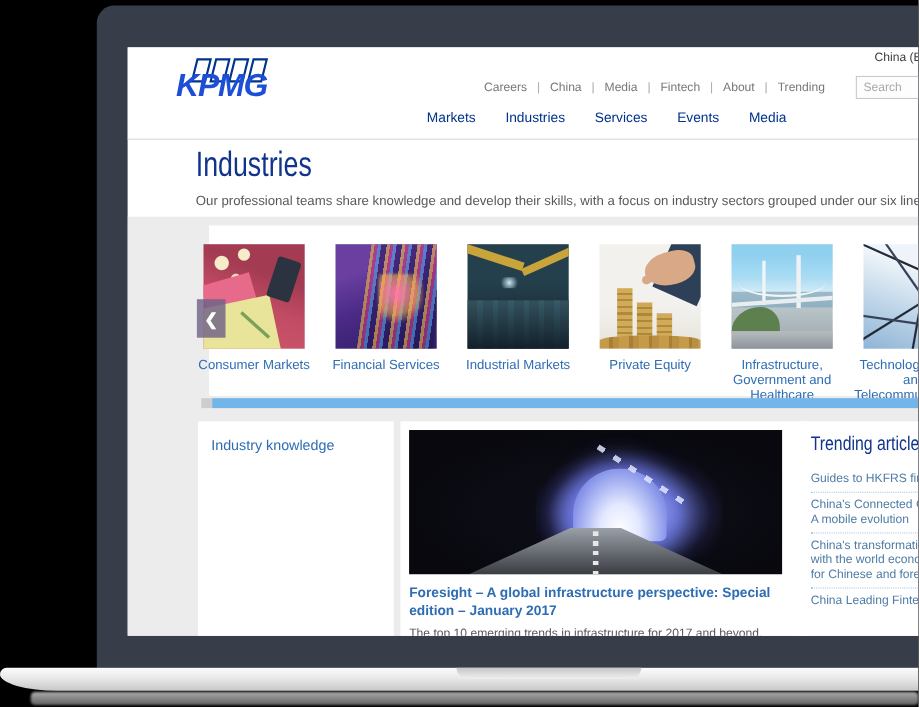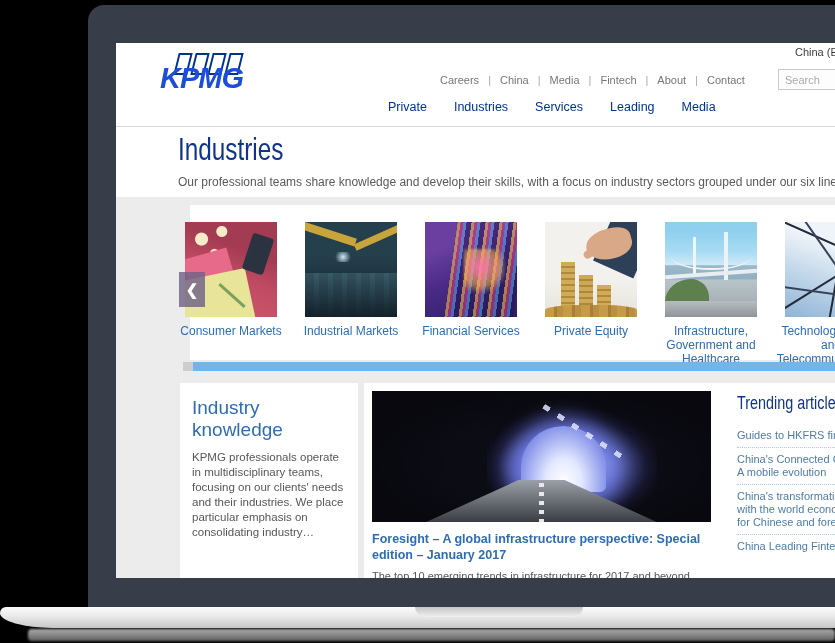--- a/index.html
+++ b/index.html
@@ -52,21 +52,21 @@
         color:#fff;display:flex;align-items:center;justify-content:center;font-size:15px;font-weight:700;cursor:pointer;}
 
   .sb-track{position:absolute;left:67px;top:319px;width:652px;height:9px;background:#cdcdcd;}
   .sb-thumb{position:absolute;left:77px;top:319px;width:642px;height:9px;background:#72b5e8;cursor:pointer;}
 
   
   .box{position:absolute;top:340px;height:200px;background:#fff;}
   .box1{left:64px;width:178px;padding:12px;}
   .box2{left:248px;width:371px;padding:8px;}
   .box3{left:609px;width:220px;padding:10px 12px;}
-  .b1-head{font-size:19px;color:#2e6db4;margin:2px 0 9px;}
+  .b1-head{font-size:13px;color:#2e6db4;margin:2px 0 9px;}
   .b1-body{font-size:11.5px;line-height:15px;color:#575757;}
   .t-title{font-size:12.5px;font-weight:700;color:#2e6db4;line-height:16px;margin-top:9px;cursor:pointer;}
   .t-sum{font-size:11px;color:#575757;line-height:14px;margin-top:6px;}
   .b3-head{font-size:18px;color:#10338b;transform:scaleX(.8);transform-origin:0 50%;white-space:nowrap;margin-bottom:10px;}
   .b3-item{font-size:11px;line-height:13px;color:#4e7ca6;padding:5px 0;border-bottom:1px dotted #a9cce4;cursor:pointer;}
   .b3-item:last-child{border-bottom:none;}
 
   
   .tunnel{width:339px;height:131px;position:relative;overflow:hidden;background:#0b0c14;}
   .t-glow{position:absolute;left:34%;top:14%;width:50%;height:76%;
@@ -162,28 +162,28 @@
         <a>Careers</a>
         <span class="sep">|</span>
         <a>China</a>
         <span class="sep">|</span>
         <a>Media</a>
         <span class="sep">|</span>
         <a>Fintech</a>
         <span class="sep">|</span>
         <a>About</a>
         <span class="sep">|</span>
-        <a>Contact</a>
+        <a>Trending</a>
       </div>
 
       <div class="mnav">
-        <span>Private</span>
+        <span>Markets</span>
         <span>Industries</span>
         <span>Services</span>
-        <span>Leading</span>
+        <span>Events</span>
         <span>Media</span>
       </div>
     </div>
 
     <div class="pg-title">Industries</div>
     <div class="intro">Our professional teams share knowledge and develop their skills, with a focus on industry sectors grouped under our six lines of business.</div>
 
     <div class="graybg"></div>
     <div class="car-strip"></div>
 
@@ -191,34 +191,34 @@
       <div class="card">
         <div class="card-img img-consumer">
           <span class="c-bag-p"></span>
             <span class="c-bag-y"></span>
           <span class="c-handle"></span>
             <span class="c-phone"></span>
         </div>
         <div class="card-label">Consumer Markets</div>
       </div>
       <div class="card">
+        <div class="card-img img-financial">
+          <span class="f-win"></span>
+            <span class="f-neon"></span>
+        </div>
+        <div class="card-label">Financial Services</div>
+      </div>
+      <div class="card">
         <div class="card-img img-industrial">
           <span class="i-arm1"></span>
             <span class="i-arm2"></span>
           <span class="i-glow"></span>
             <span class="i-mach"></span>
         </div>
         <div class="card-label">Industrial Markets</div>
-      </div>
-      <div class="card">
-        <div class="card-img img-financial">
-          <span class="f-win"></span>
-            <span class="f-neon"></span>
-        </div>
-        <div class="card-label">Financial Services</div>
       </div>
       <div class="card">
         <div class="card-img img-equity">
           <span class="e-sleeve"></span>
             <span class="e-hand"></span>
           <span class="e-finger"></span>
             <span class="e-stack1"></span>
           <span class="e-stack2"></span>
             <span class="e-stack3"></span>
           <span class="e-coins"></span>
@@ -250,21 +250,20 @@
 
     <div class="prev">
       <span>❮</span>
     </div>
 
     <div class="sb-track"></div>
     <div class="sb-thumb"></div>
 
     <div class="box box1">
       <div class="b1-head">Industry knowledge</div>
-      <div class="b1-body">KPMG professionals operate in multidisciplinary teams, focusing on our clients' needs and their industries. We place particular emphasis on consolidating industry…</div>
     </div>
 
     <div class="box box2">
       <div class="tunnel">
         <span class="t-glow"></span>
         <span class="t-rock"></span>
         <span class="t-arch"></span>
         <span class="t-lights"></span>
         <span class="t-road"></span>
         <span class="t-line"></span>

